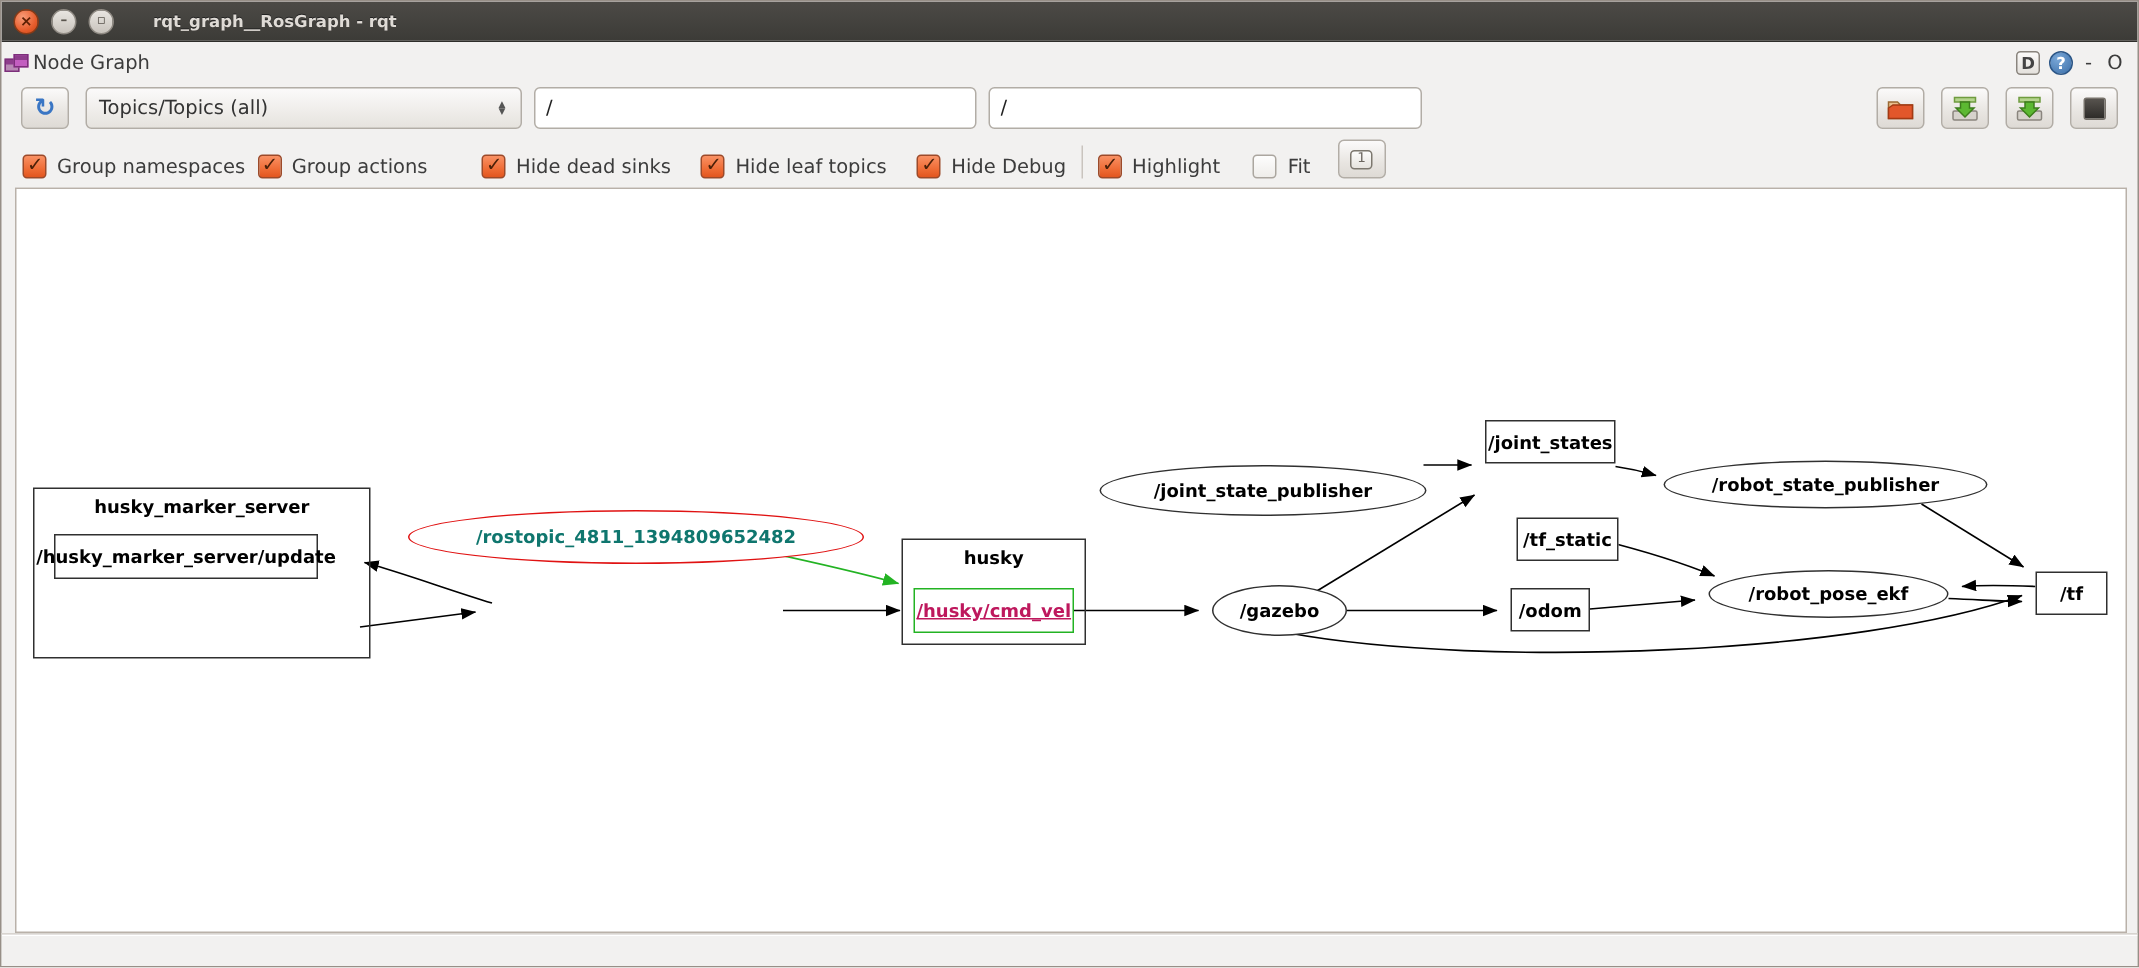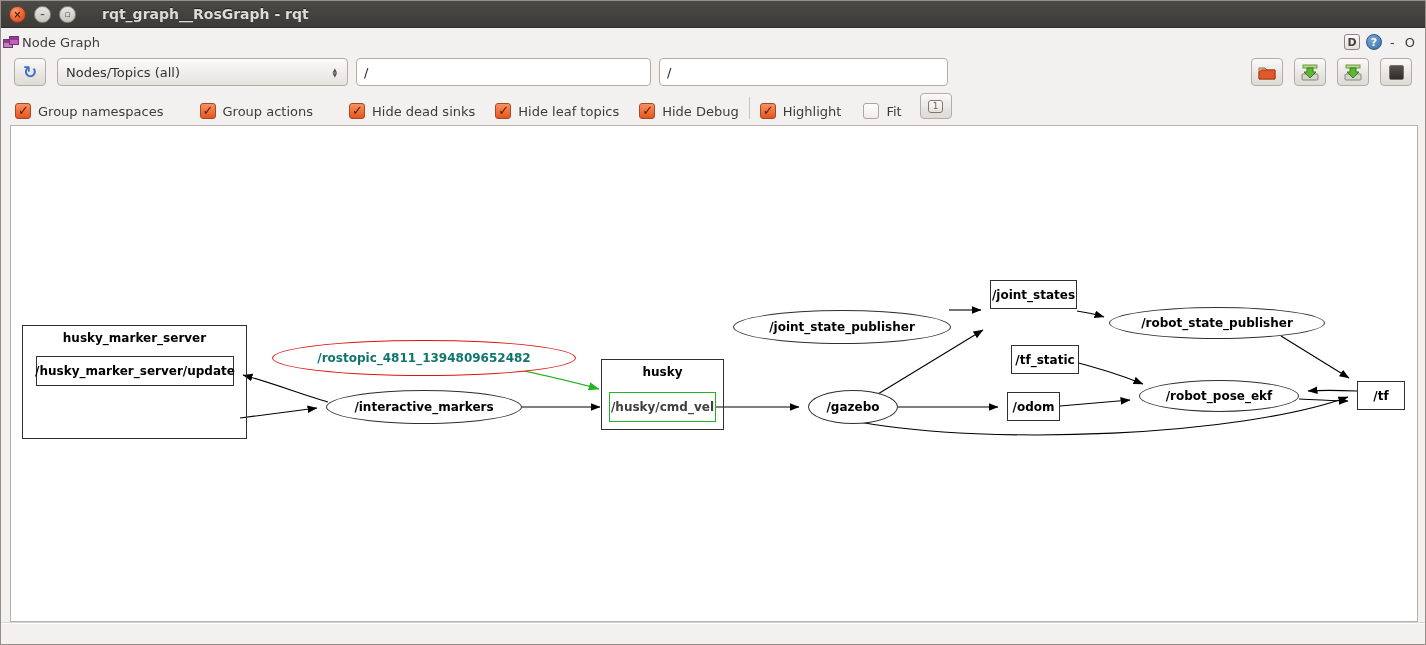--- a/index.html
+++ b/index.html
@@ -10,21 +10,21 @@
   
   .titlebar{ position:absolute; left:0; top:0; width:100%; height:27px;
     background:linear-gradient(#4c4a46,#3c3b37); display:flex; align-items:center;
     border-bottom:1px solid #2e2d2a; }
   .winbtn{ width:17px; height:17px; border-radius:50%; margin-left:8px;
     display:flex; align-items:center; justify-content:center;
     font-size:10px; font-weight:bold; color:#512b14; cursor:pointer; }
   .winbtn.close{ background:radial-gradient(circle at 35% 30%, #f89b77,#e75e2e 60%,#c84312);
     border:1px solid #863a17; color:#5e2004; }
   .winbtn.minmax{ background:linear-gradient(#e8e5e1,#c9c4bd); border:1px solid #8f8a83; color:#5a554e; font-size:9px;}
-  .wintitle{ color:#dfdbd6; font-weight:bold; font-size:14px; margin-left:26px;
+  .wintitle{ color:#dfdbd6; font-weight:bold; font-size:11px; margin-left:26px;
     text-shadow:0 -1px 0 #222; }
 
   
   .dockheader{ position:absolute; left:0; top:28px; width:100%; height:26px;
     display:flex; align-items:center; color:#3c3c3c; font-size:13px; }
   .plugicon{ width:16px; height:14px; position:relative; margin:0 3px 0 2px; }
   .plugicon .w1,.plugicon .w2{ position:absolute; width:10px; height:9px;
     background:#c35ec0; border:1px solid #7c2f7a; }
   .plugicon .w1{ left:0; top:4px; background:#b98ab5;}
   .plugicon .w2{ right:0; top:1px; }
@@ -80,21 +80,21 @@
   .canvas{ position:absolute; left:9px; top:124px; width:1408px; height:497px;
     background:#fff; border:1px solid #b9b1a9; }
   .canvas svg{ position:absolute; left:0; top:0; }
   .gnode{ position:absolute; display:flex; align-items:center; justify-content:center;
     background:#fff; border:1px solid #303030; color:#000; font-size:12px; font-weight:bold;
     white-space:nowrap; cursor:pointer; }
   .ell{ border-radius:50%; }
   .grp{ background:transparent; justify-content:center; align-items:flex-start; cursor:default; }
   .grp .gtitle{ margin-top:5px; }
   .red{ border-color:#e01212; color:#0f766e; }
-  .green{ border-color:#23b323; color:#404040; }
+  .green{ border-color:#23b323; color:#be185d;text-decoration:underline; }
 
   
   .statusbar{ position:absolute; left:0; bottom:0; width:100%; height:22px;
     background:#f2f1f0; border-top:1px solid #d8d4cf; box-shadow:0 1px 0 #fff inset; }
 </style>
 </head>
 <body>
 
 <div class="window">
 
@@ -117,21 +117,21 @@
       <span class="dbtn-min">-</span>
       <span class="dbtn-close">O</span>
     </div>
   </div>
 
   <div class="toolbar">
     <div class="tbtn refresh">
       <span>↻</span>
     </div>
     <div class="combo">
-      <span>Nodes/Topics (all)</span>
+      <span>Topics/Topics (all)</span>
       <span class="arrows">
           <span>▲</span>
           <span>▼</span>
         </span>
     </div>
     <input class="tinput ti1" value="/" style="">
     <input class="tinput ti2" value="/" style="">
     <div class="rightbtns">
       <div class="tbtn">
         <svg width="20" height="16">
@@ -157,21 +157,21 @@
         <span class="darksq"></span>
       </div>
     </div>
   </div>
 
   <div class="filterrow">
     <div class="cbitem" style="margin-left:14px">
       <span class="cbox on"></span>
       <span>Group namespaces</span>
     </div>
-    <div class="cbitem" style="margin-left:36px">
+    <div class="cbitem" style="margin-left:8px">
       <span class="cbox on"></span>
       <span>Group actions</span>
     </div>
     <div class="cbitem" style="margin-left:36px">
       <span class="cbox on"></span>
       <span>Hide dead sinks</span>
     </div>
     <div class="cbitem" style="margin-left:20px">
       <span class="cbox on"></span>
       <span>Hide leaf topics</span>
@@ -223,22 +223,21 @@
       <path d="M 462 234 C 505 243 552 253 588 263" stroke="#23b323" stroke-width="1.2" fill="none" marker-end="url(#ag)"></path>
     </svg>
 
     <div class="gnode grp" style="left:11px; top:199px; width:225px; height:114px">
       <span class="gtitle">husky_marker_server</span>
     </div>
     <div class="gnode grp" style="left:590px; top:233px; width:123px; height:71px">
       <span class="gtitle">husky</span>
     </div>
 
-    <div class="gnode" style="left:25px; top:230px; width:198px; height:30px">/husky_marker_server/update</div>
-    <div class="gnode ell" style="left:315px; top:264px; width:196px; height:34px">/interactive_markers</div>
+    <div class="gnode" style="left:25px; top:230px; width:176px; height:30px">/husky_marker_server/update</div>
     <div class="gnode ell red" style="left:261px; top:214px; width:304px; height:36px">/rostopic_4811_1394809652482</div>
     <div class="gnode green" style="left:598px; top:266px; width:107px; height:30px">/husky/cmd_vel</div>
     <div class="gnode ell" style="left:797px; top:264px; width:90px; height:34px">/gazebo</div>
     <div class="gnode ell" style="left:722px; top:184px; width:218px; height:34px">/joint_state_publisher</div>
     <div class="gnode" style="left:979px; top:154px; width:87px; height:29px">/joint_states</div>
     <div class="gnode ell" style="left:1098px; top:181px; width:216px; height:32px">/robot_state_publisher</div>
     <div class="gnode" style="left:1000px; top:219px; width:68px; height:29px">/tf_static</div>
     <div class="gnode" style="left:996px; top:266px; width:53px; height:29px">/odom</div>
     <div class="gnode ell" style="left:1128px; top:254px; width:160px; height:32px">/robot_pose_ekf</div>
     <div class="gnode" style="left:1346px; top:255px; width:48px; height:29px">/tf</div>

